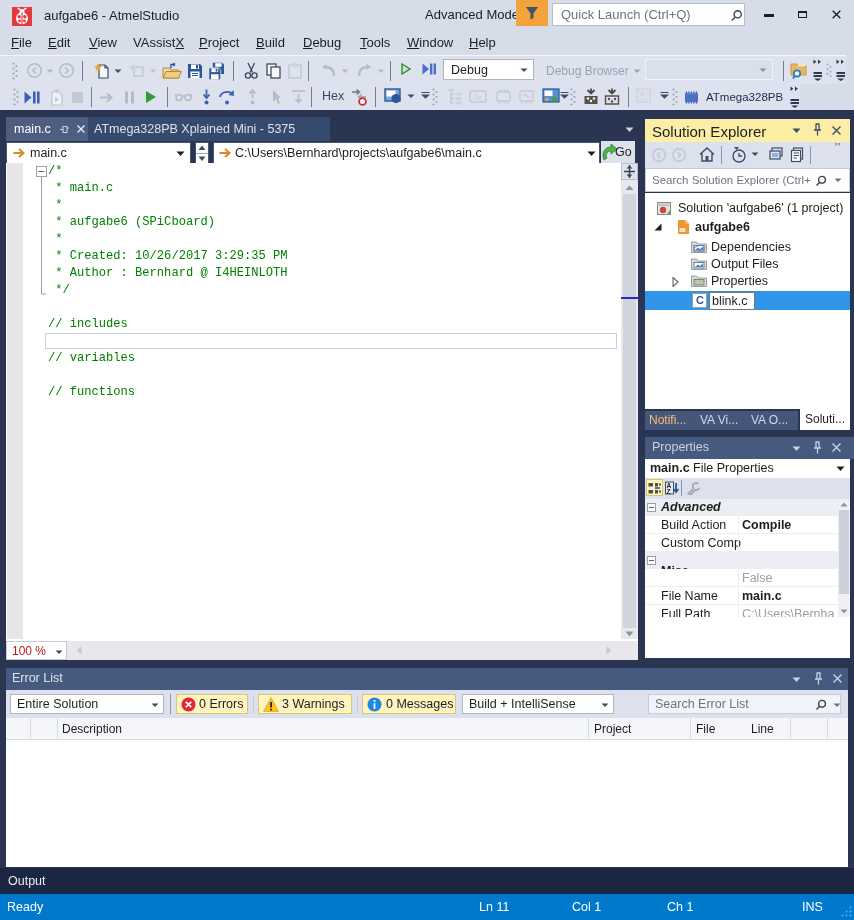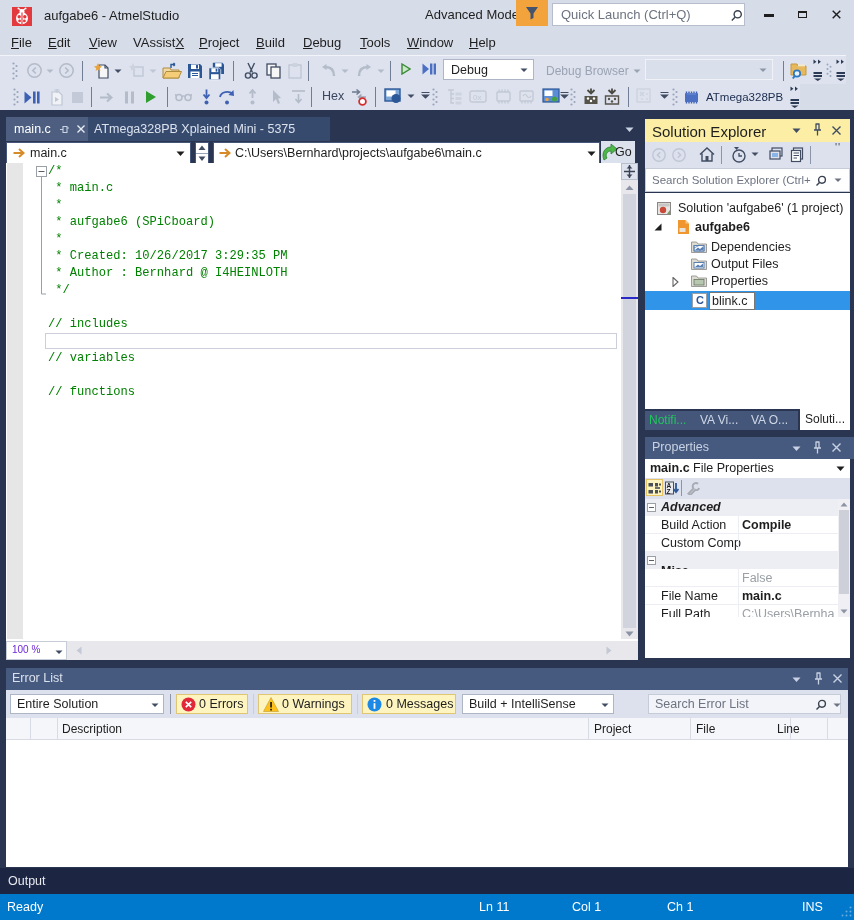--- a/index.html
+++ b/index.html
@@ -522,21 +522,21 @@
     <div class="abs" style="left:2px;top:31px;width:13px;height:434px;background:#d2d4dd;"></div>
     <div class="abs" style="left:0px;top:134px;width:17px;height:2px;background:#2929c8;"></div>
     <svg class="abs" style="left:4px;top:468px;" width="9" height="6" viewBox="0 0 9 6">
         <path d="M0.5 0.5 L8.5 0.5 L4.5 5.5 Z" fill="#8b93a5"></path>
       </svg>
   </div>
 </div>
 
 <div class="abs" style="left:6px;top:641px;width:632px;height:19px;background:#e8e8ec;">
   <div class="abs" style="left:0;top:0;width:61px;height:19px;background:#fff;border:1px solid #c6cbd8;">
-    <div class="abs" style="left:5px;top:2px;font-size:10px;color:#6d28d9;">100 %</div>
+    <div class="abs" style="left:5px;top:2px;font-size:12px;color:#b91c1c;">100 %</div>
     <svg class="abs" style="left:48px;top:8px;" width="8" height="5" viewBox="0 0 8 5">
         <path d="M0.5 0.5 L4 4 L7.5 0.5" fill="#414d63"></path>
       </svg>
   </div>
   <svg class="abs" style="left:70px;top:5px;" width="6" height="9" viewBox="0 0 6 9">
       <path d="M5.5 0.5 L0.5 4.5 L5.5 8.5 Z" fill="#c3c8d4"></path>
     </svg>
   <svg class="abs" style="left:600px;top:5px;" width="6" height="9" viewBox="0 0 6 9">
       <path d="M0.5 0.5 L5.5 4.5 L0.5 8.5 Z" fill="#c3c8d4"></path>
     </svg>
@@ -651,21 +651,21 @@
     <div class="abs" style="left:47px;top:100px;width:15px;height:15px;background:#fff;border:1px solid #9aa0a6;">
       <div class="abs" style="left:3px;top:0px;font-size:11px;color:#2b5797;font-weight:bold;">C</div>
     </div>
     <div class="abs" style="left:64px;top:99px;width:46px;height:18px;background:#fff;border:1px solid #777;">
       <div class="abs" style="left:2px;top:1px;font-size:12.5px;color:#1e1e1e;">blink.c</div>
     </div>
   </div>
 
   <div class="abs" style="left:0;top:290px;width:205px;height:21px;background:#2a3551;">
     <div class="abs" style="left:0;top:2px;width:153px;height:19px;background:#44567a;"></div>
-    <div class="abs" style="left:4px;top:4px;font-size:12px;color:#22c55e;">Notifi...</div>
+    <div class="abs" style="left:4px;top:4px;font-size:12px;color:#fdba74;">Notifi...</div>
     <div class="abs" style="left:55px;top:4px;font-size:12px;color:#ced7e6;">VA Vi...</div>
     <div class="abs" style="left:106px;top:4px;font-size:12px;color:#ced7e6;">VA O...</div>
     <div class="abs" style="left:155px;top:0;width:50px;height:21px;background:#fff;"></div>
     <div class="abs" style="left:160px;top:3px;font-size:12px;color:#1e1e1e;">Soluti...</div>
   </div>
 </div>
 
 <div class="abs" id="props" style="left:645px;top:437px;width:205px;height:221px;background:#fff;">
   <div class="abs" style="left:0;top:0;width:222px;height:22px;background:#46597e;">
     <div class="abs" style="left:7px;top:3px;font-size:12.5px;color:#c8d2e4;">Properties</div>
@@ -785,21 +785,21 @@
       </svg>
       <div class="abs" style="left:22px;top:2px;font-size:12.5px;color:#1e1e1e;">0 Errors</div>
     </div>
     <div class="sep abs" style="left:247px;top:4px;height:20px;background:#c8cdd8;"></div>
     <div class="abs" style="left:252px;top:4px;width:94px;height:20px;background:#fdf4bf;border:1px solid #e0c673;">
       <svg class="abs" style="left:4px;top:2px;" width="16" height="15" viewBox="0 0 16 15">
         <path d="M8 0.5 L15.5 14.5 L0.5 14.5 Z" fill="#ffc21c" stroke="#c09a30" stroke-width="0.6"></path>
         <rect x="7.2" y="5" width="1.7" height="5.5" fill="#1e1e1e"></rect>
         <rect x="7.2" y="11.8" width="1.7" height="1.7" fill="#1e1e1e"></rect>
       </svg>
-      <div class="abs" style="left:23px;top:2px;font-size:12.5px;color:#1e1e1e;">0 Warnings</div>
+      <div class="abs" style="left:23px;top:2px;font-size:12.5px;color:#1e1e1e;">3 Warnings</div>
     </div>
     <div class="sep abs" style="left:351px;top:4px;height:20px;background:#c8cdd8;"></div>
     <div class="abs" style="left:356px;top:4px;width:94px;height:20px;background:#fdf4bf;border:1px solid #e0c673;">
       <svg class="abs" style="left:4px;top:2px;" width="15" height="15" viewBox="0 0 15 15">
         <circle cx="7.5" cy="7.5" r="7" fill="#1e88e5"></circle>
         <rect x="6.6" y="6.2" width="1.8" height="5.6" fill="#fff"></rect>
         <rect x="6.6" y="3" width="1.8" height="1.8" fill="#fff"></rect>
       </svg>
       <div class="abs" style="left:23px;top:2px;font-size:12.5px;color:#1e1e1e;">0 Messages</div>
     </div>
@@ -823,21 +823,21 @@
 
   <div class="abs" style="left:6px;top:50px;width:842px;height:22px;background:#f5f6fa;border-bottom:1px solid #d8dbe4;font-size:12px;color:#1e1e1e;">
     <div class="abs" style="left:24px;top:0;width:1px;height:22px;background:#d8dbe4;"></div>
     <div class="abs" style="left:51px;top:0;width:1px;height:22px;background:#d8dbe4;"></div>
     <div class="abs" style="left:56px;top:4px;">Description</div>
     <div class="abs" style="left:582px;top:0;width:1px;height:22px;background:#d8dbe4;"></div>
     <div class="abs" style="left:588px;top:4px;">Project</div>
     <div class="abs" style="left:684px;top:0;width:1px;height:22px;background:#d8dbe4;"></div>
     <div class="abs" style="left:690px;top:4px;">File</div>
     <div class="abs" style="left:784px;top:0;width:1px;height:22px;background:#d8dbe4;"></div>
-    <div class="abs" style="left:771px;top:4px;text-align:right;">Line</div>
+    <div class="abs" style="left:745px;top:4px;text-align:right;">Line</div>
     <div class="abs" style="left:821px;top:0;width:1px;height:22px;background:#d8dbe4;"></div>
   </div>
 
   <div class="abs" style="left:6px;top:72px;width:842px;height:127px;background:#fff;"></div>
 </div>
 
 <div class="abs" id="outputrow" style="left:0;top:868px;width:854px;height:26px;background:#1c2642;">
   <div class="abs" style="left:8px;top:6px;font-size:12.5px;color:#e8eaf0;">Output</div>
 </div>
 

